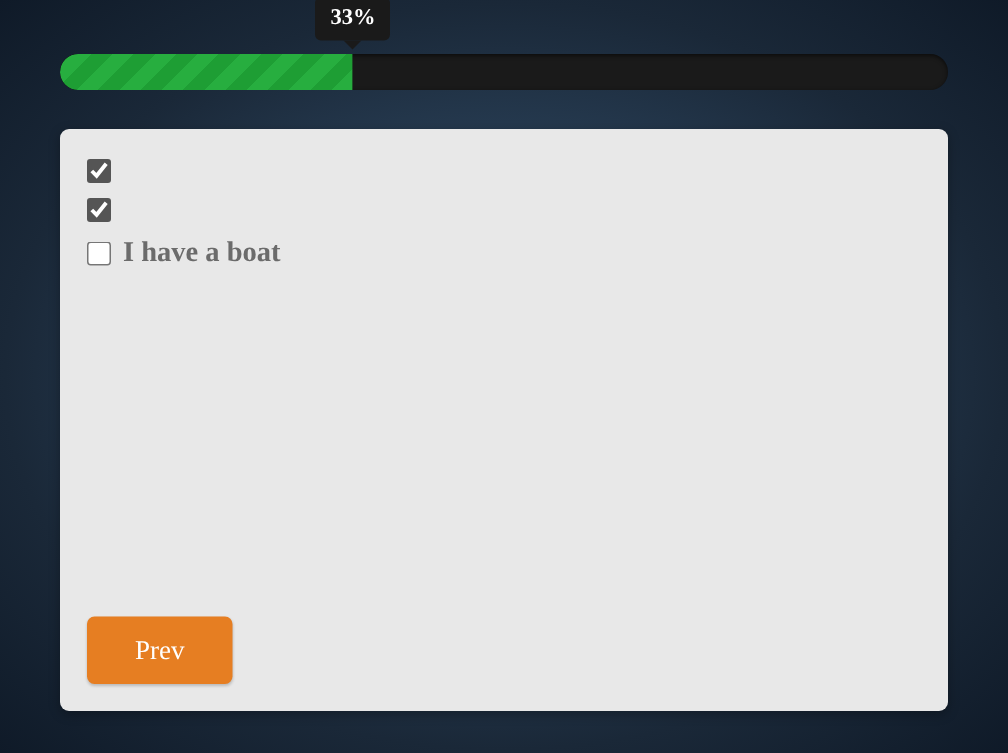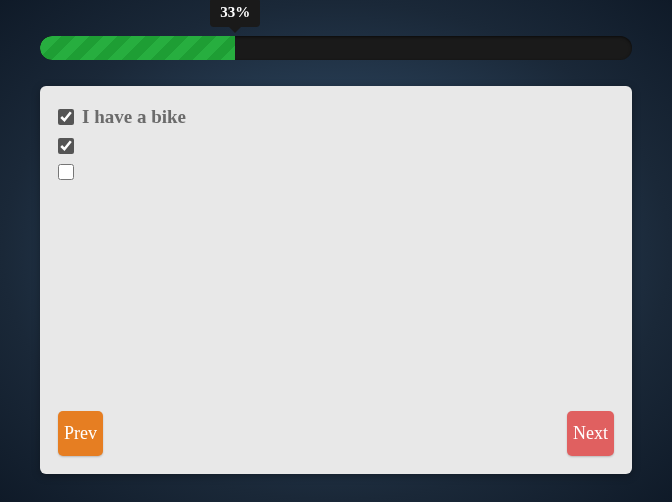--- a/index.html
+++ b/index.html
@@ -95,21 +95,21 @@
     right: 18px;
     display: flex;
     justify-content: space-between;
   }
   .btn {
     font-family: Georgia, serif;
     font-size: 18px;
     color: #fff;
     border: none;
     border-radius: 5px;
-    padding: 12px 6px;
+    padding: 12px 32px;
     cursor: pointer;
   }
   .btn-prev {
     background: #e67e22;
     box-shadow: 0 1px 2px rgba(0,0,0,0.2);
   }
   .btn-next {
     background: #e06060;
     box-shadow: 0 1px 2px rgba(0,0,0,0.2);
   }
@@ -125,30 +125,29 @@
     </div>
     <div class="progress-bar">
       <div class="progress-fill" style="width:33%"></div>
     </div>
   </div>
 
   <div class="card">
 
     <div class="option">
       <input type="checkbox" checked="" style="">
-      <span class="option-label">I have a bike</span>
     </div>
 
     <div class="option">
       <input type="checkbox" checked="" style="">
     </div>
 
     <div class="option">
       <input type="checkbox" style="">
+      <span class="option-label">I have a boat</span>
     </div>
 
     <div class="buttons">
       <button class="btn btn-prev">Prev</button>
-      <button class="btn btn-next">Next</button>
     </div>
   </div>
 
 </div>
 
 </body></html>

